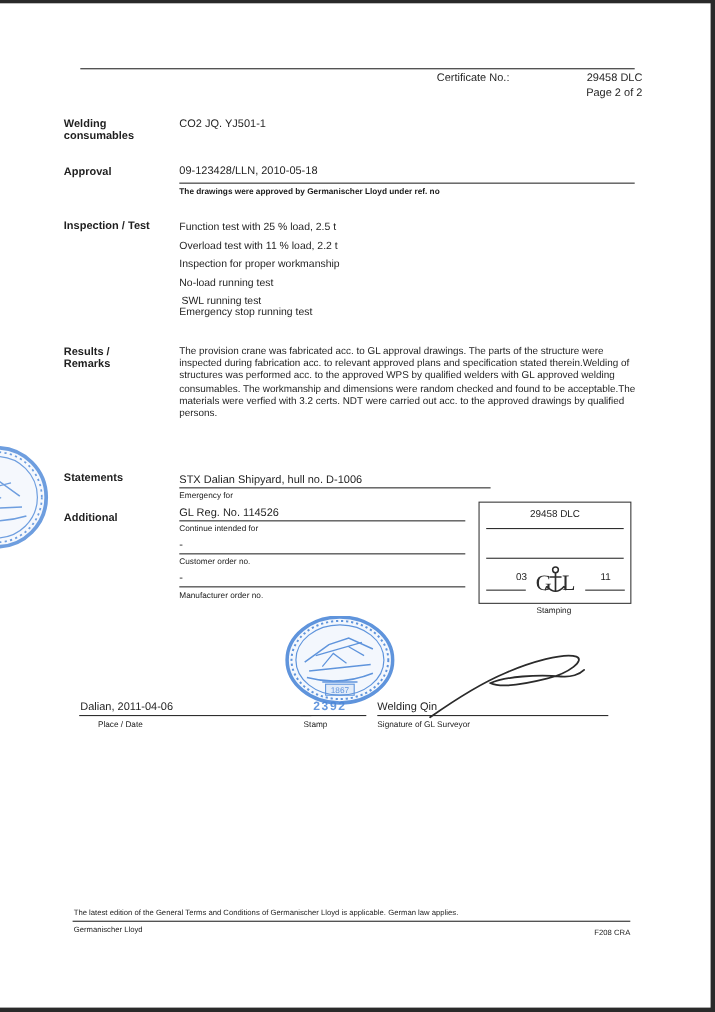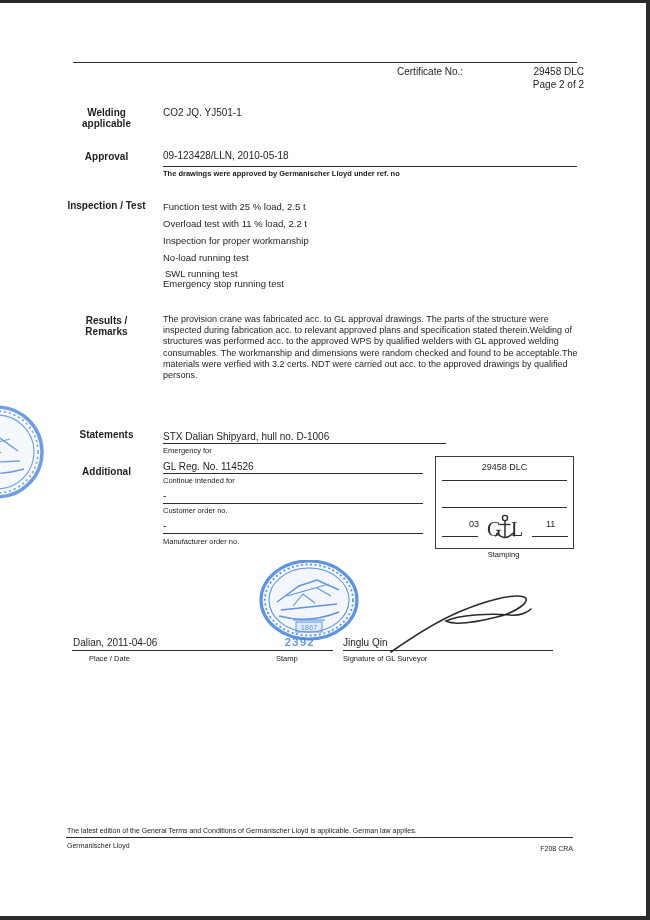--- a/index.html
+++ b/index.html
@@ -7,21 +7,21 @@
     position:relative;width:650px;height:920px;background:#ffffff;
     overflow:hidden;font-family:"Liberation Sans",sans-serif;color:#1f1f1f;
     box-sizing:border-box;
   }
   .abs{position:absolute;}
   .scan-edge-top{left:0;top:0;width:650px;height:3px;background:#2a2a2a;}
   .scan-edge-bottom{left:0;top:916px;width:650px;height:4px;background:#2a2a2a;}
   .scan-edge-right{left:646px;top:0;width:4px;height:920px;background:#2a2a2a;}
   .hrule{border-top:1.5px solid #2b2b2b;height:0;}
   .thinline{border-top:1px solid #2e2e2e;height:0;}
-  .label{left:58px;width:97px;text-align:center;font-weight:bold;font-size:10px;line-height:11px;}
+  .label{left:58px;width:97px;text-align:left;font-weight:bold;font-size:10px;line-height:11px;}
   .value{font-size:10px;line-height:12px;}
   .small-note{font-size:7.5px;font-weight:600;color:#1a1a1a;}
   .caption{font-size:7.5px;color:#1a1a1a;}
   .test-line{font-size:9.5px;}
   .para{font-size:9px;line-height:11.2px;margin:0;}
   .right-align{text-align:right;}
   .center{text-align:center;}
   .stampbox{border:1.2px solid #3a3a3a;}
   .stamp-number{font-size:11px;font-weight:bold;letter-spacing:1.5px;color:#4a86d8;opacity:.85;}
   svg{display:block;}
@@ -34,21 +34,21 @@
   <div class="abs scan-edge-top"></div>
   <div class="abs scan-edge-bottom"></div>
   <div class="abs scan-edge-right"></div>
 
   <div class="abs hrule" style="left:73px;top:62px;width:504px;"></div>
   <div class="abs value" style="left:397px;top:66px;">Certificate No.:</div>
   <div class="abs value right-align" style="left:470px;top:66px;width:114px;">29458 DLC</div>
   <div class="abs value right-align" style="left:470px;top:79px;width:114px;">Page 2 of 2</div>
 
   <div class="abs label" style="top:107px;">Welding</div>
-  <div class="abs label" style="top:118px;">applicable</div>
+  <div class="abs label" style="top:118px;">consumables</div>
   <div class="abs value" style="left:163px;top:107px;">CO2 JQ. YJ501-1</div>
 
   <div class="abs label" style="top:151px;">Approval</div>
   <div class="abs value" style="left:163px;top:150px;">09-123428/LLN, 2010-05-18</div>
   <div class="abs thinline" style="left:163px;top:166px;width:414px;"></div>
   <div class="abs small-note" style="left:163px;top:169px;">The drawings were approved by Germanischer Lloyd under ref. no</div>
 
   <div class="abs label" style="top:200px;">Inspection / Test</div>
   <div class="abs test-line" style="left:163px;top:201px;">Function test with 25 % load, 2.5 t</div>
   <div class="abs test-line" style="left:163px;top:218px;">Overload test with 11 % load, 2.2 t</div>
@@ -128,21 +128,21 @@
     <path d="M6,62 C26,48 50,32 74,22 C97,12 128,3 139,7 C147,10 133,22 112,27 C88,33 69,35 61,31 C74,25 104,23 125,25 C134,26 142,23 146,19" fill="none" stroke="#2b2b2b" stroke-width="1.6" stroke-linecap="round"></path>
   </svg>
 
   <div class="abs value" style="left:73px;top:637px;">Dalian, 2011-04-06</div>
   <div class="abs thinline" style="left:72px;top:650px;width:211px;"></div>
   <div class="abs caption" style="left:73px;top:654px;padding-left:16px;">Place / Date</div>
 
   <div class="abs thinline" style="left:273px;top:650px;width:60px;"></div>
   <div class="abs caption" style="left:276px;top:654px;">Stamp</div>
 
-  <div class="abs value" style="left:343px;top:637px;">Jinglu Qin</div>
+  <div class="abs value" style="left:343px;top:637px;">Welding Qin</div>
   <div class="abs thinline" style="left:343px;top:650px;width:210px;"></div>
   <div class="abs caption" style="left:343px;top:654px;">Signature of GL Surveyor</div>
 
   <div class="abs" style="left:67px;top:827px;font-size:7px;color:#222;">The latest edition of the General Terms and Conditions of Germanischer Lloyd is applicable. German law applies.</div>
   <div class="abs hrule" style="left:66px;top:837px;width:507px;"></div>
   <div class="abs" style="left:67px;top:842px;font-size:7px;color:#222;">Germanischer Lloyd</div>
   <div class="abs right-align" style="left:473px;top:845px;width:100px;font-size:7px;color:#222;">F208 CRA</div>
 
 </div>
 

